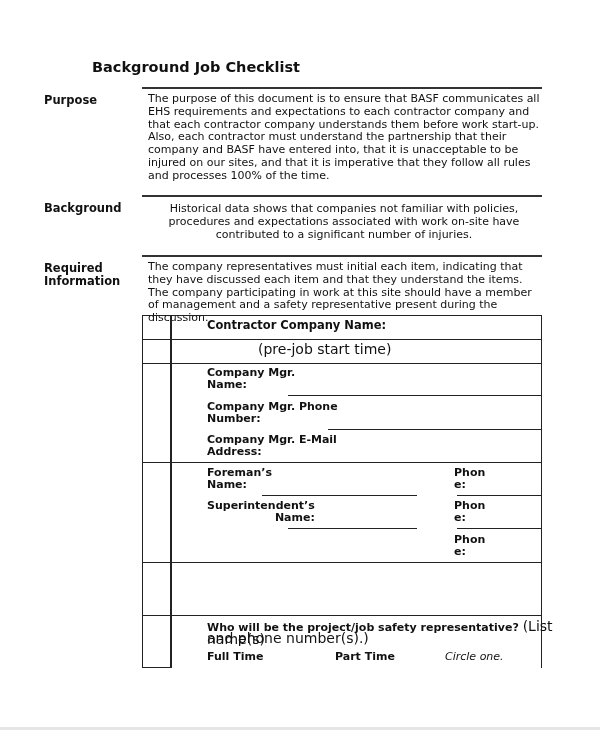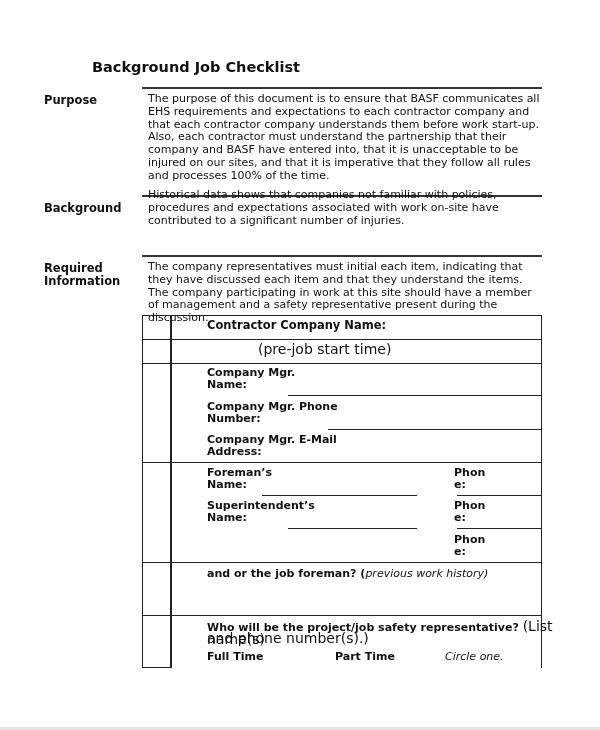--- a/index.html
+++ b/index.html
@@ -22,21 +22,21 @@
 <div class="page-bottom"></div>
 
 <div class="title">Background Job Checklist</div>
 
 <div class="rule" style="top:87px;"></div>
 <div class="label" style="top:94px;">Purpose</div>
 <div class="para" style="top:93px;">The purpose of this document is to ensure that BASF communicates all EHS requirements and expectations to each contractor company and that each contractor company understands them before work start-up.  Also, each contractor must understand the partnership that their company and BASF have entered into, that it is unacceptable to be injured on our sites, and that it is imperative that they follow all rules and processes 100% of the time.</div>
 
 <div class="rule" style="top:195px;"></div>
 <div class="label" style="top:202px;">Background</div>
-<div class="para" style="top:189px;">Historical data shows that companies not familiar with policies, procedures and expectations associated with work on-site have contributed to a significant number of injuries.</div>
+<div class="para" style="top:203px;text-align:center;">Historical data shows that companies not familiar with policies, procedures and expectations associated with work on-site have contributed to a significant number of injuries.</div>
 
 <div class="rule" style="top:255px;"></div>
 <div class="label" style="top:262px;">
   <div>Required</div>
   <div>Information</div>
 </div>
 <div class="para" style="top:261px;">The company representatives must initial each item, indicating that they have discussed each item and that they understand the items.  The company participating in work at this site should have a member of management and a safety representative present during the discussion.</div>
 
 <div>
 
@@ -79,38 +79,37 @@
   <div>Foreman’s</div>
   <div>Name:</div>
 </div>
 <div class="uline" style="left:262px; top:495px; width:155px;"></div>
 <div class="cell-text" style="left:422px; top:467px;">
   <div>Phon</div>
   <div>e:</div>
 </div>
 <div class="uline" style="left:457px; top:495px; width:84px;"></div>
 
-<div class="cell-text" style="left:175px; top:500px;">
+<div class="cell-text" style="left:175px; top:500px;text-align:right;">
   <div>Superintendent’s</div>
   <div>Name:</div>
 </div>
 <div class="uline" style="left:288px; top:528px; width:129px;"></div>
 <div class="cell-text" style="left:422px; top:500px;">
   <div>Phon</div>
   <div>e:</div>
 </div>
 <div class="uline" style="left:457px; top:528px; width:84px;"></div>
 
 <div class="cell-text" style="left:422px; top:534px;">
   <div>Phon</div>
   <div>e:</div>
 </div>
 
 <div class="cell-text" style="left:175px; top:568px;">
-  <div><span>and or the job foreman? (</span><span class="ital">previous work history)</span></div>
 </div>
 
 <div class="cell-text" style="left:175px; top:621px;">
   <span>Who will be the project/job safety representative?</span>
   <span class="small">(List name(s)</span>
 </div>
 <div class="cell-text small" style="left:175px; top:633px;">and phone number(s).)</div>
 
 <div class="cell-text" style="left:175px; top:651px;">Full Time</div>
 <div class="cell-text" style="left:303px; top:651px;">Part Time</div>

